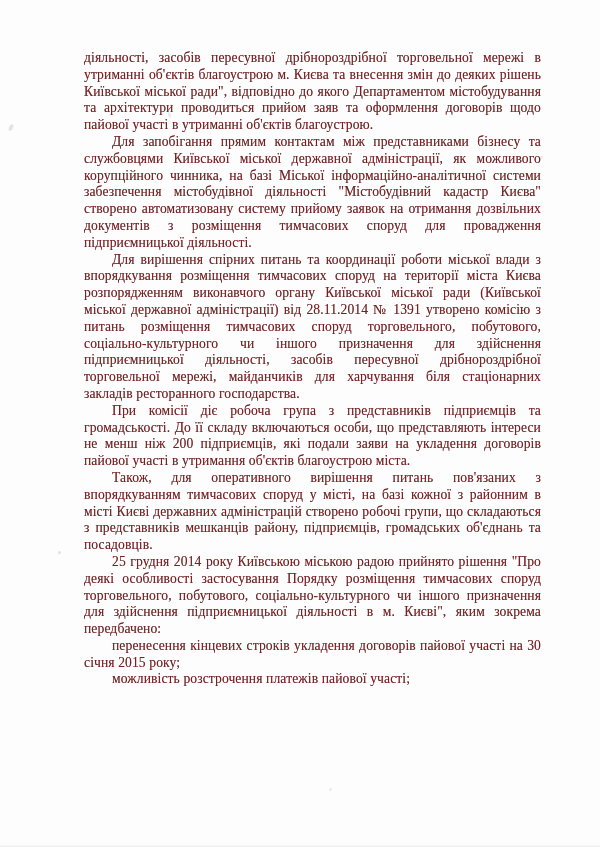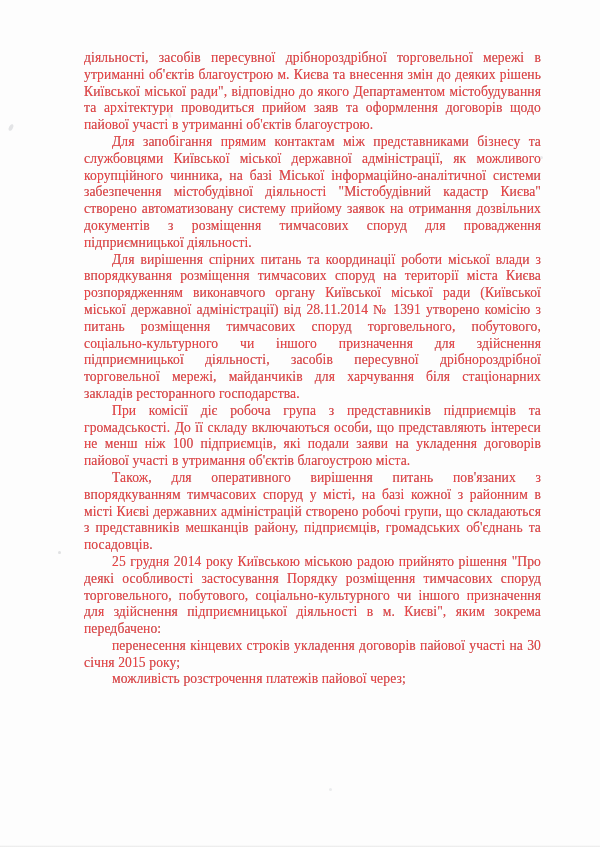--- a/index.html
+++ b/index.html
@@ -13,21 +13,21 @@
     height: 847px;
     background: #fdfdfd;
     overflow: hidden;
     font-family: "Liberation Serif", serif;
   }
   .text-block {
     position: absolute;
     left: 84px;
     top: 50px;
     width: 457px;
-    color: #ef4444;
+    color: #7f1d1d;
     font-size: 13.6px;
     line-height: 16.8px;
     text-align: justify;
     text-shadow: 0 0 0.6px rgba(62, 70, 83, 0.55);
     letter-spacing: 0.1px;
   }
   .text-block p {
     margin: 0;
     padding: 0;
     text-indent: 28px;
@@ -59,25 +59,25 @@
 </style>
 </head>
 <body>
 
 <div class="page">
 
   <div class="text-block">
     <p class="no-indent">діяльності, засобів пересувної дрібнороздрібної торговельної мережі в утриманні об'єктів благоустрою м. Києва та внесення змін до деяких рішень Київської міської ради", відповідно до якого Департаментом містобудування та архітектури проводиться прийом заяв та оформлення договорів щодо пайової участі в утриманні об'єктів благоустрою.</p>
     <p>Для запобігання прямим контактам між представниками бізнесу та службовцями Київської міської державної адміністрації, як можливого корупційного чинника, на базі Міської інформаційно-аналітичної системи забезпечення містобудівної діяльності "Містобудівний кадастр Києва" створено автоматизовану систему прийому заявок на отримання дозвільних документів з розміщення тимчасових споруд для провадження підприємницької діяльності.</p>
     <p>Для вирішення спірних питань та координації роботи міської влади з впорядкування розміщення тимчасових споруд на території міста Києва розпорядженням виконавчого органу Київської міської ради (Київської міської державної адміністрації) від 28.11.2014 № 1391 утворено комісію з питань розміщення тимчасових споруд торговельного, побутового, соціально-культурного чи іншого призначення для здійснення підприємницької діяльності, засобів пересувної дрібнороздрібної торговельної мережі, майданчиків для харчування біля стаціонарних закладів ресторанного господарства.</p>
-    <p>При комісії діє робоча група з представників підприємців та громадськості. До її складу включаються особи, що представляють інтереси не менш ніж 100 підприємців, які подали заяви на укладення договорів пайової участі в утримання об'єктів благоустрою міста.</p>
+    <p>При комісії діє робоча група з представників підприємців та громадськості. До її складу включаються особи, що представляють інтереси не менш ніж 200 підприємців, які подали заяви на укладення договорів пайової участі в утримання об'єктів благоустрою міста.</p>
     <p>Також, для оперативного вирішення питань пов'язаних з впорядкуванням тимчасових споруд у місті, на базі кожної з районним в місті Києві державних адміністрацій створено робочі групи, що складаються з представників мешканців району, підприємців, громадських об'єднань та посадовців.</p>
     <p>25 грудня 2014 року Київською міською радою прийнято рішення "Про деякі особливості застосування Порядку розміщення тимчасових споруд торговельного, побутового, соціально-культурного чи іншого призначення для здійснення підприємницької діяльності в м. Києві", яким зокрема передбачено:</p>
     <p>перенесення кінцевих строків укладення договорів пайової участі на 30 січня 2015 року;</p>
-    <p>можливість розстрочення платежів пайової через;</p>
+    <p>можливість розстрочення платежів пайової участі;</p>
   </div>
 
   <span class="artifact a1"></span>
   <span class="artifact a2"></span>
   <span class="artifact a3"></span>
   <span class="artifact a4"></span>
   <span class="artifact a5"></span>
   <div class="bottom-edge"></div>
 
 </div>

